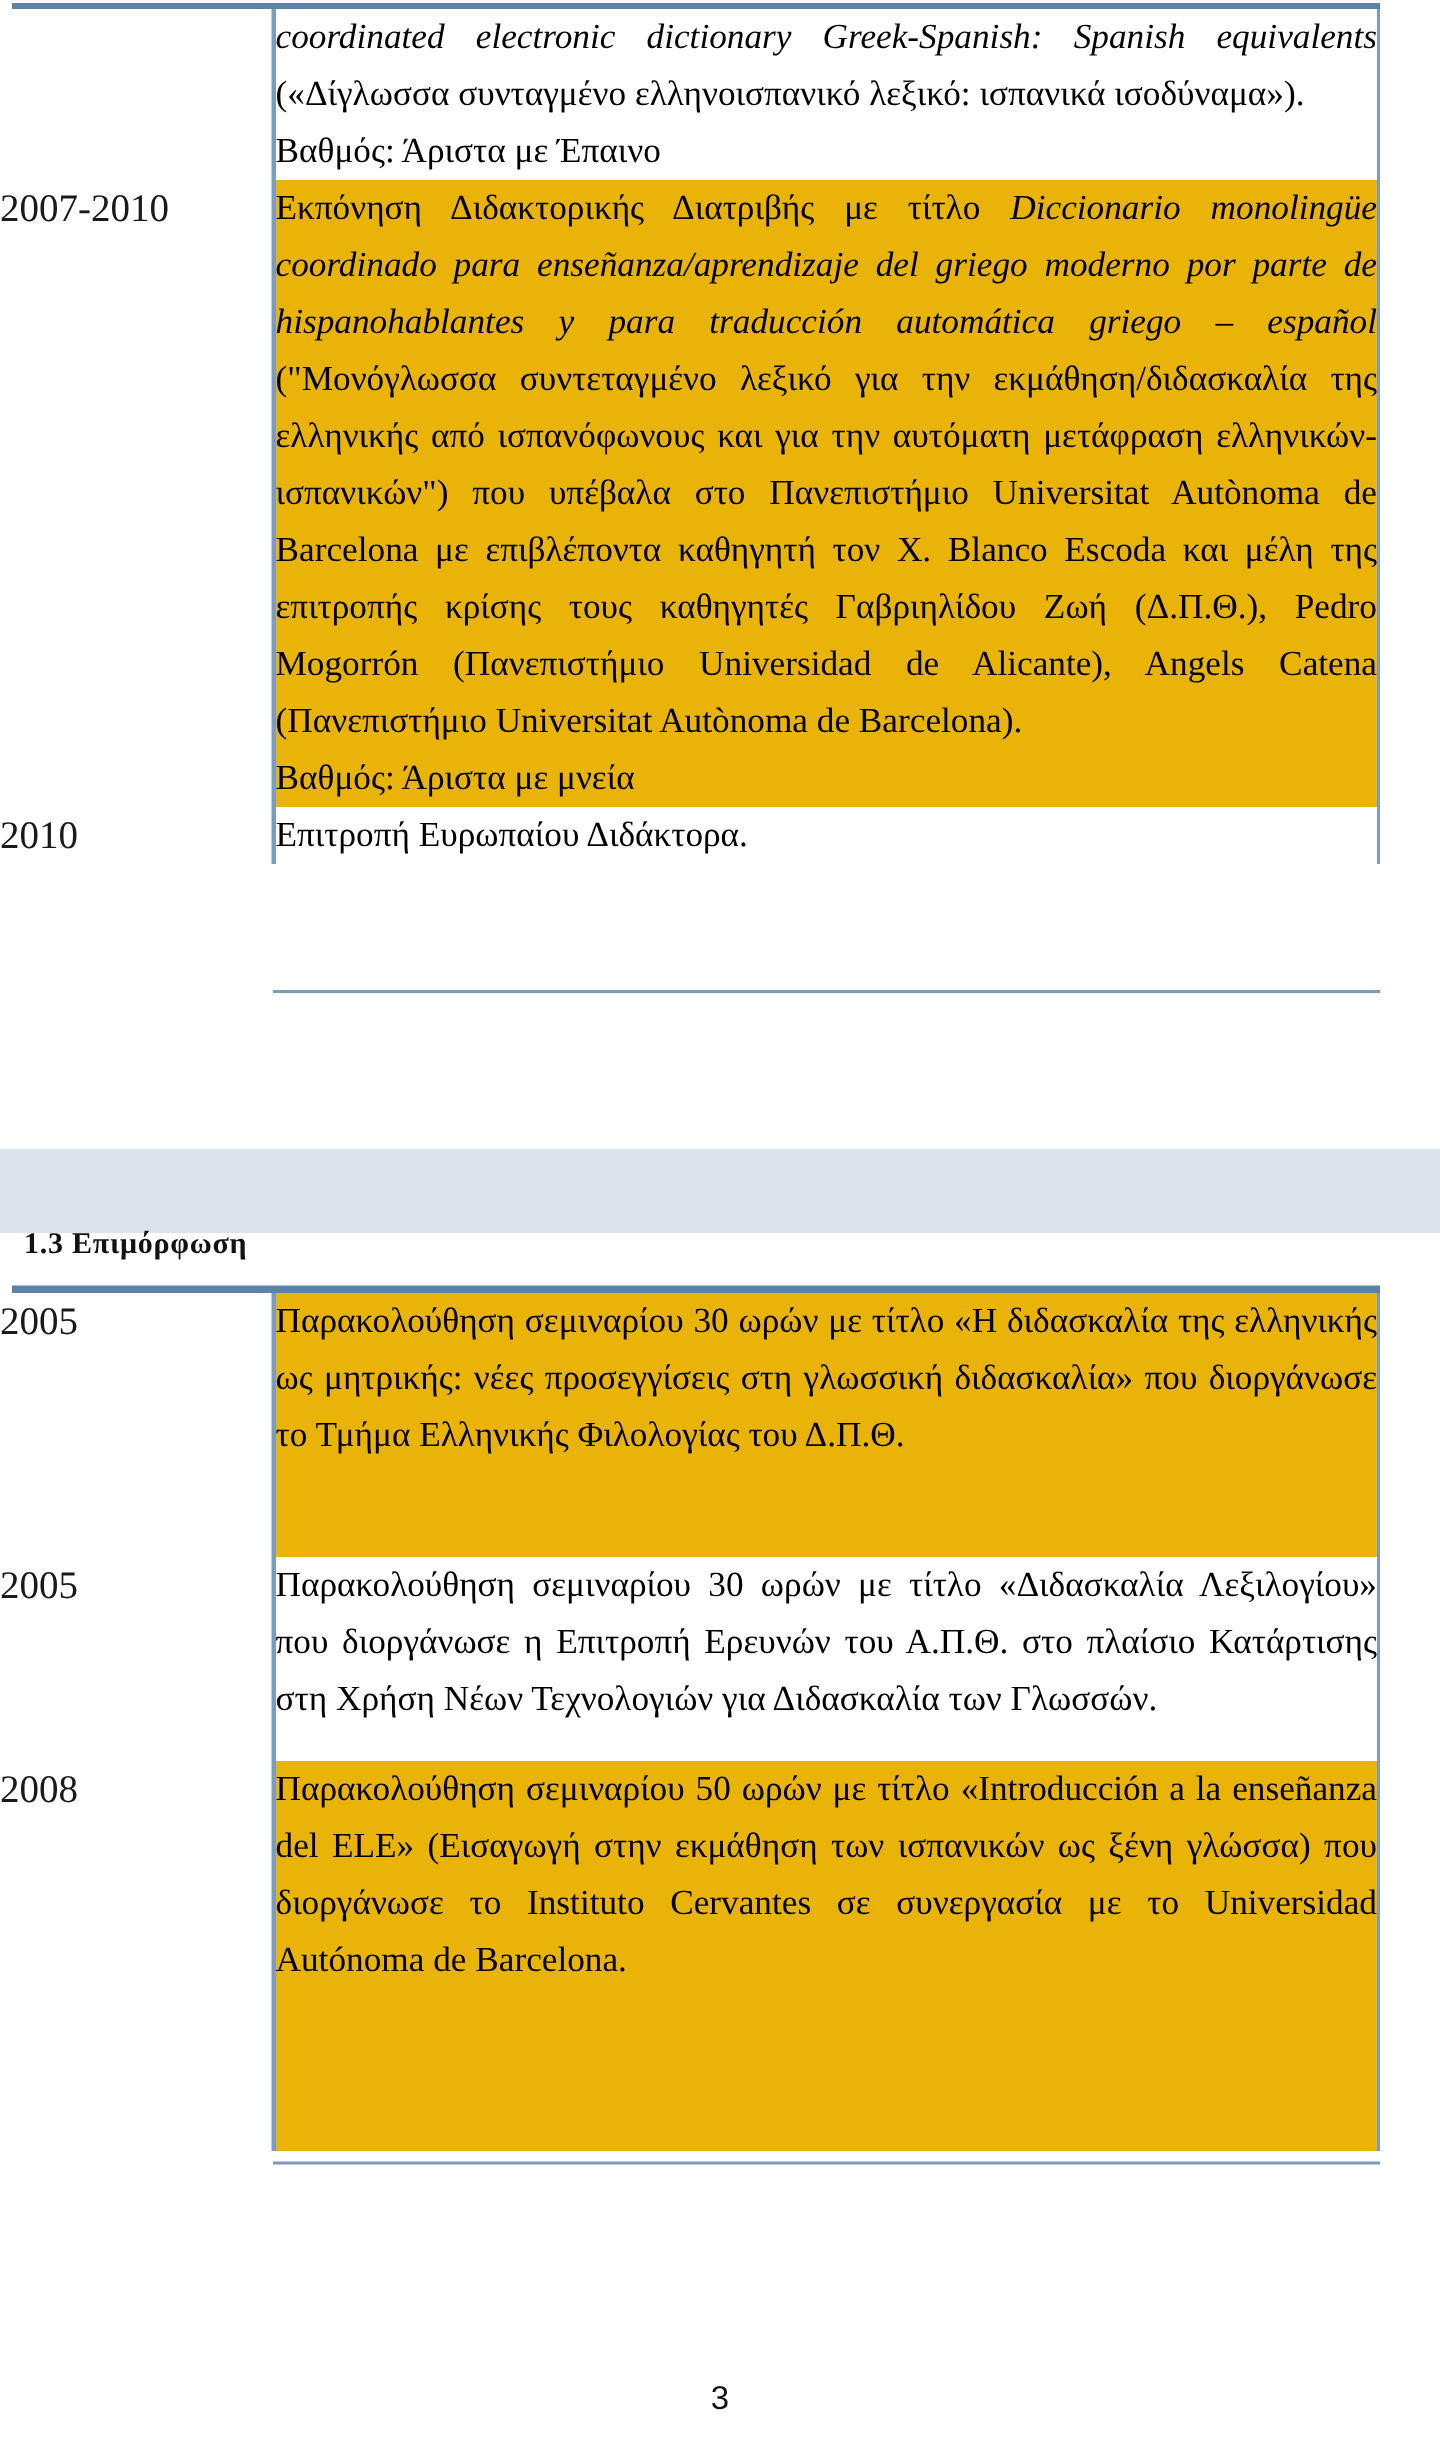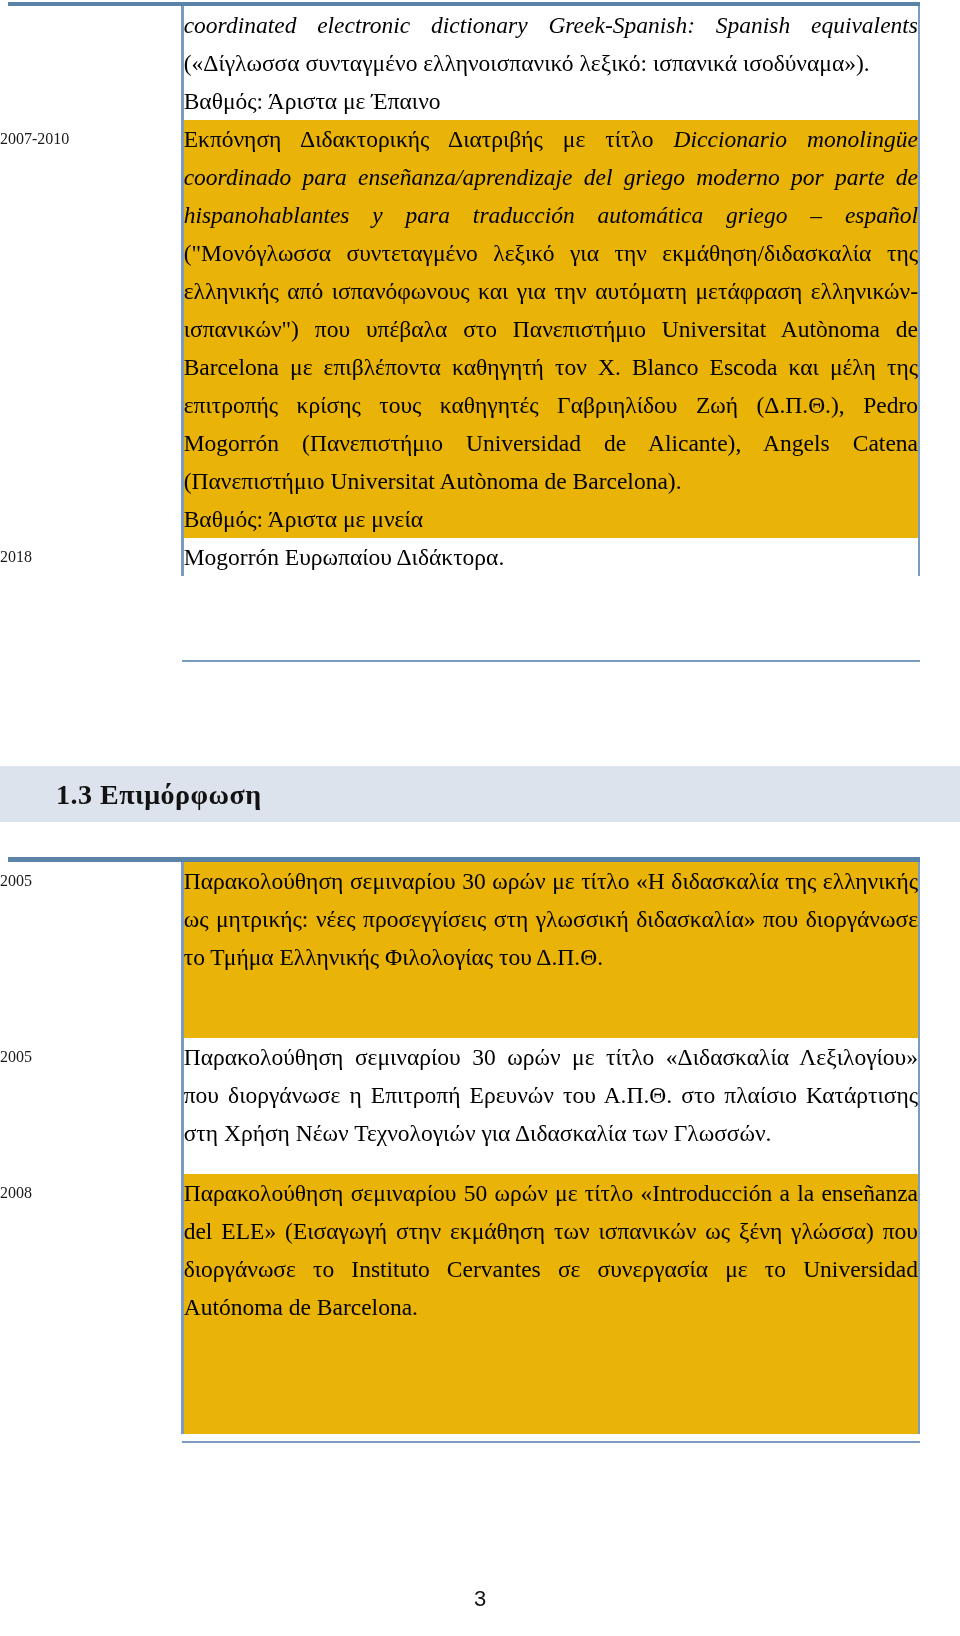--- a/index.html
+++ b/index.html
@@ -34,21 +34,21 @@
   }
 
   .col-year {
     width: 182px;
   }
   .col-body {
     width: 736px;
   }
 
   .year-cell {
-    font-size: 16px;
+    font-size: 26px;
     line-height: 38px;
     color: #1a1a1a;
     padding-left: 18px;
     padding-top: 2px;
     background: #ffffff;
     white-space: nowrap;
   }
 
   .body-cell {
     border-left: 3px solid #7b9cc0;
@@ -102,28 +102,27 @@
     position: absolute;
     left: 0;
     top: 766px;
     width: 960px;
     height: 56px;
     background: #dde3ed;
   }
   .section-title {
     position: absolute;
     left: 16px;
-    top: 774px;
-    font-size: 28px;
+    top: 808px;
+    font-size: 20px;
     font-weight: bold;
     letter-spacing: 0.5px;
     line-height: 42px;
     color: #121212;
     white-space: nowrap;
-    margin-left: 40px;
   }
 
   
   p.para {
     margin: 0;
   }
   .it { font-style: italic; }
 
   .page-number {
     position: absolute;
@@ -159,23 +158,23 @@
 
       <tr>
         <td class="year-cell yr-shaded">2007-2010</td>
         <td class="body-cell shaded">
           <p class="para"><span>Εκπόνηση Διδακτορικής Διατριβής με τίτλο </span><span class="it">Diccionario monolingüe coordinado para enseñanza/aprendizaje del griego moderno por parte de hispanohablantes y para traducción automática griego – español</span><span> ("Μονόγλωσσα συντεταγμένο λεξικό για την εκμάθηση/διδασκαλία της ελληνικής από ισπανόφωνους και για την αυτόματη μετάφραση ελληνικών-ισπανικών") που υπέβαλα στο Πανεπιστήμιο Universitat Autònoma de Barcelona με επιβλέποντα καθηγητή     τον Χ. Blanco Escoda και μέλη της επιτροπής κρίσης τους καθηγητές Γαβριηλίδου Ζωή (Δ.Π.Θ.), Pedro Mogorrón      (Πανεπιστήμιο Universidad de Alicante), Angels Catena (Πανεπιστήμιο Universitat Autònoma de Barcelona).</span></p>
           <p class="para"><span>Βαθμός: Άριστα με μνεία</span></p>
         </td>
       </tr>
 
       <tr>
-        <td class="year-cell">2018</td>
+        <td class="year-cell">2010</td>
         <td class="body-cell plain">
-          <p class="para"><span>Mogorrón Ευρωπαίου Διδάκτορα.</span></p>
+          <p class="para"><span>Επιτροπή Ευρωπαίου Διδάκτορα.</span></p>
         </td>
       </tr>
     </tbody>
   </table>
 
   <div class="rule-bottom-1"></div>
 
   <div class="section-band"></div>
   <div class="section-title">1.3 Επιμόρφωση</div>
 

